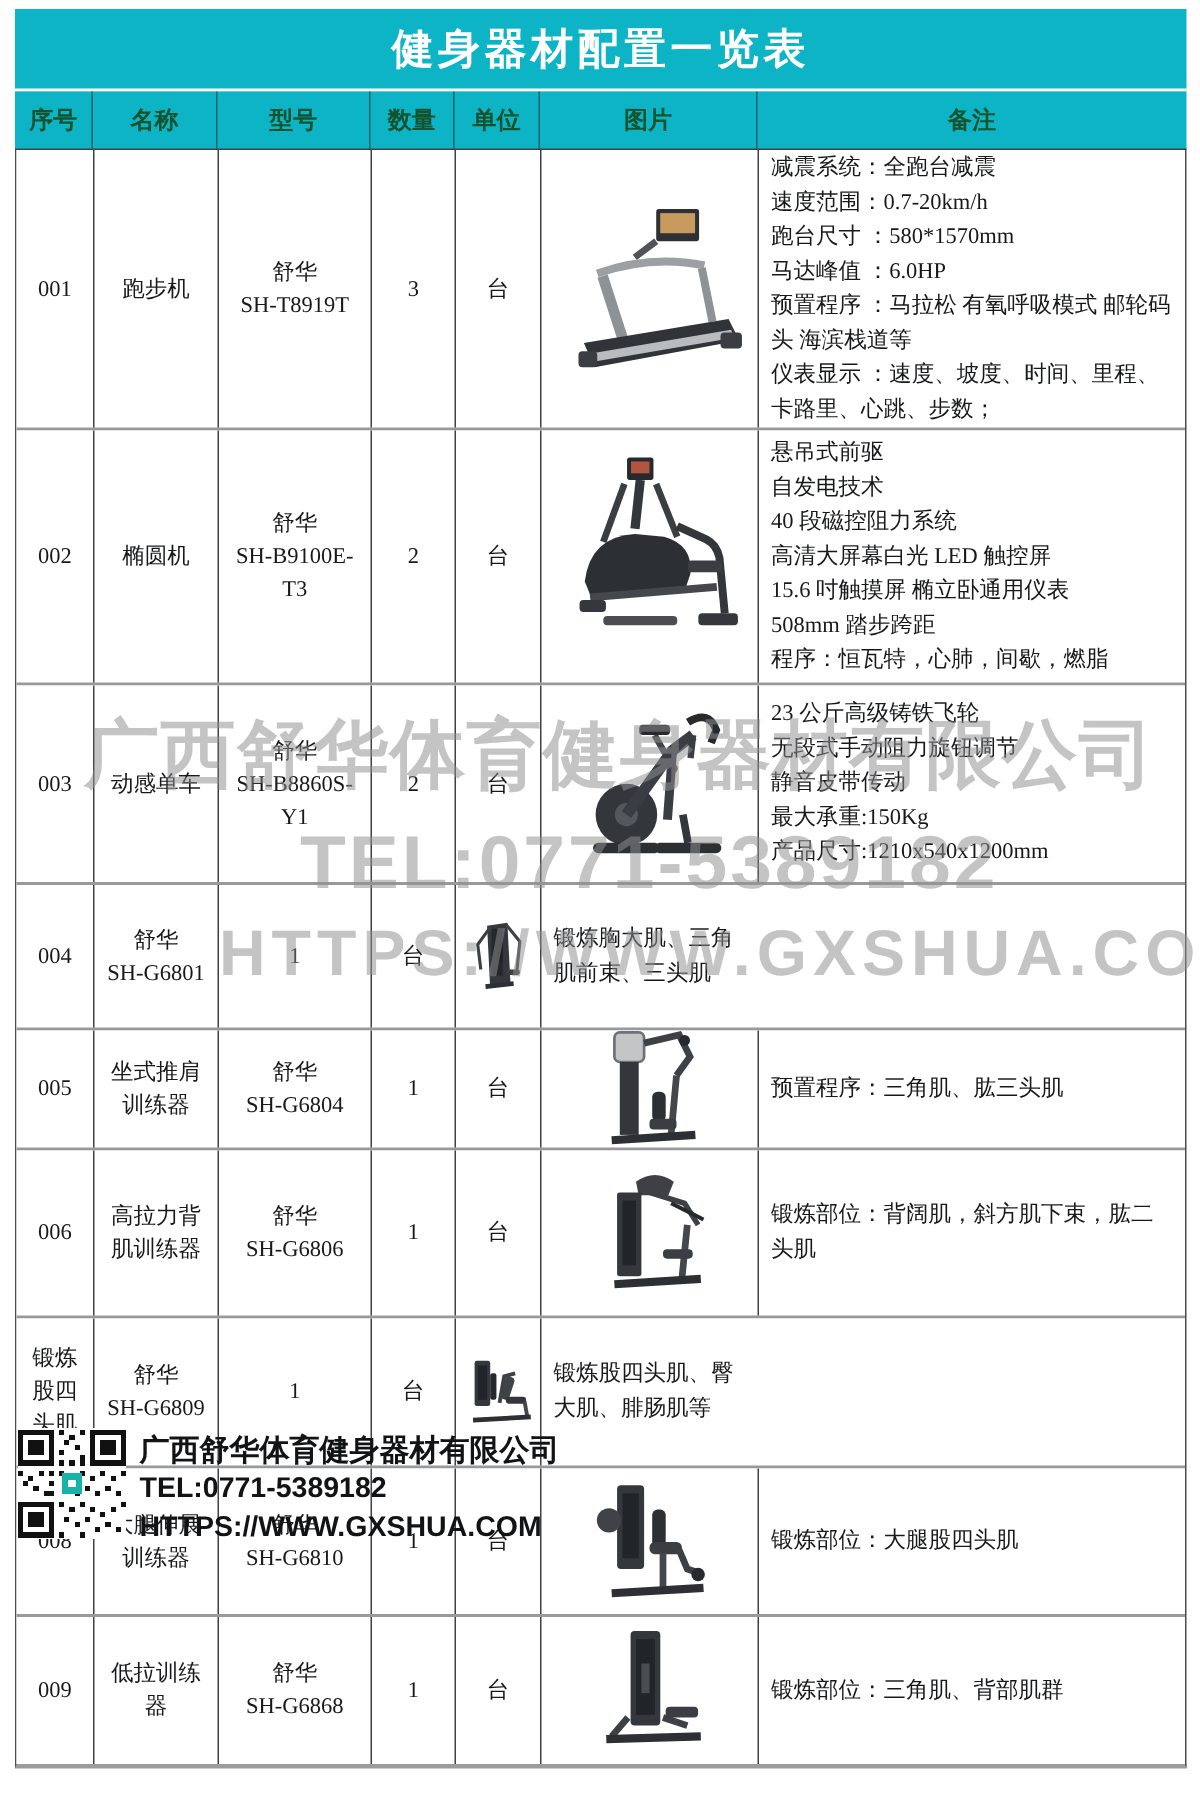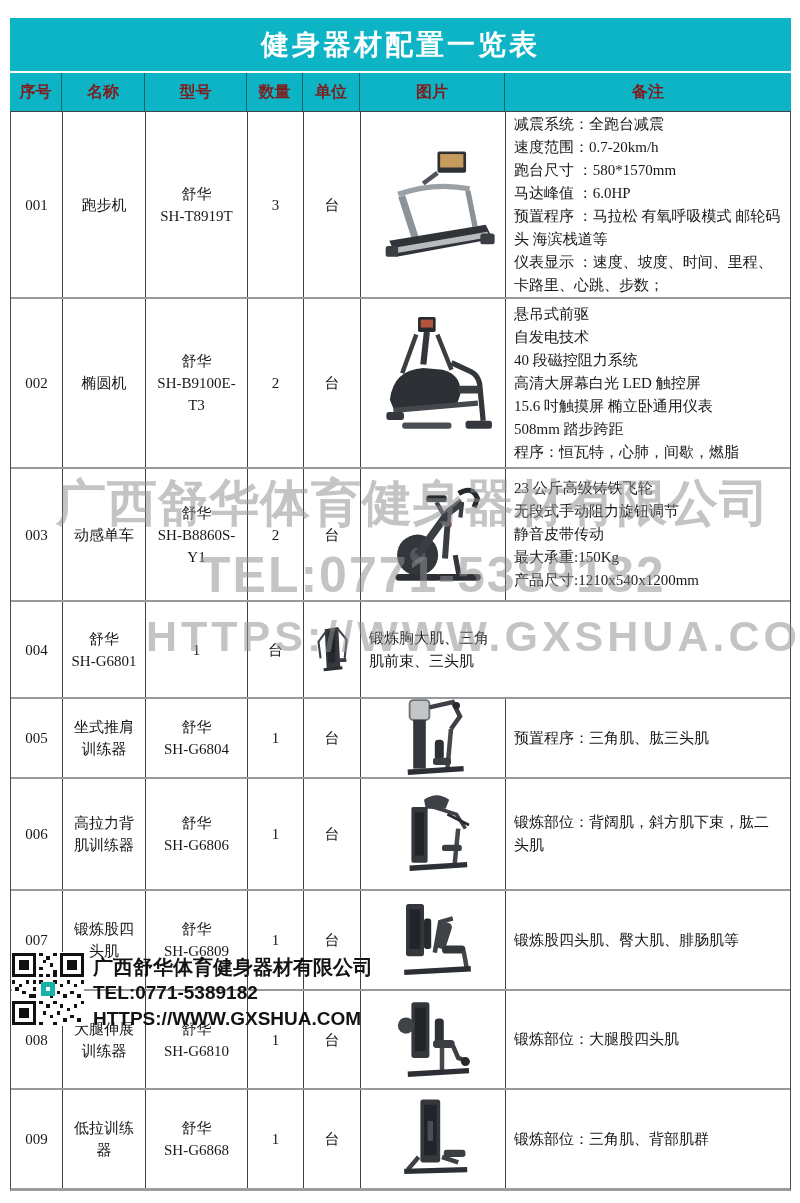--- a/index.html
+++ b/index.html
@@ -1,30 +1,30 @@
 <!DOCTYPE html>
 <html><head>
 <meta charset="utf-8">
 <style>
   html,body{margin:0;padding:0;}
   body{
     width:800px;height:1203px;position:relative;background:#fff;
     font-family:"Liberation Serif","DejaVu Serif",serif;color:#17181a;
     overflow:hidden;
   }
-  .sheet{position:absolute;left:10px;top:18px;width:781px;}
+  .sheet{position:absolute;left:10px;top:6px;width:781px;}
   .title-bar{
     height:53px;background:#0db4c6;border-bottom:2px solid #ffffff;
     display:flex;align-items:center;justify-content:center;
     color:#fff;font-family:"Liberation Sans","DejaVu Sans",sans-serif;
     font-size:28px;font-weight:bold;letter-spacing:3px;
   }
   .grid{display:grid;grid-template-columns:52px 83px 102px 56px 57px 145px 1fr;}
   .header-row{
-    height:38px;background:#0db4c6;color:#7f1d1d;
+    height:38px;background:#0db4c6;color:#14532d;
     font-family:"Liberation Sans","DejaVu Sans",sans-serif;font-size:16px;font-weight:600;
     border-bottom:1px solid #3f4347;
   }
   .hcell{display:flex;align-items:center;justify-content:center;border-right:1px solid rgba(25,45,50,.6);}
   .hcell:last-child{border-right:none;}
   .tbody{border-left:1px solid #4a4c4f;border-right:1px solid #4a4c4f;border-bottom:3px solid #9a9c9e;}
   .row{box-sizing:border-box;border-bottom:2px solid #98999b;background:#fff;}
   .row:last-child{border-bottom:none;}
   .cell{
     display:flex;align-items:center;justify-content:center;text-align:center;
@@ -219,21 +219,20 @@
           <path d="M66 28 L90 40" stroke="#26292d" stroke-width="3"></path>
           <path d="M78 44 L74 84" stroke="#44474b" stroke-width="5"></path>
           <rect x="60" y="62" width="22" height="7" rx="3" fill="#3a3d41"></rect>
           <path d="M24 88 L88 84" stroke="#2c2f33" stroke-width="6"></path>
         </svg>
       </div>
       <div class="cell remarks">锻炼部位：背阔肌，斜方肌下束，肱二头肌</div>
     </div>
 
     <div class="grid row" style="height:100px">
-      <div class="cell">007</div>
       <div class="cell">锻炼股四头肌</div>
       <div class="cell">舒华
 SH-G6809</div>
       <div class="cell">1</div>
       <div class="cell">台</div>
       <div class="cell pic">
         <svg width="92" height="90" viewBox="0 0 100 100">
           <rect x="20" y="10" width="20" height="58" rx="3" fill="#34373c"></rect>
           <rect x="24" y="16" width="12" height="44" fill="#212428"></rect>
           <rect x="40" y="26" width="8" height="34" rx="3" fill="#26292d"></rect>

